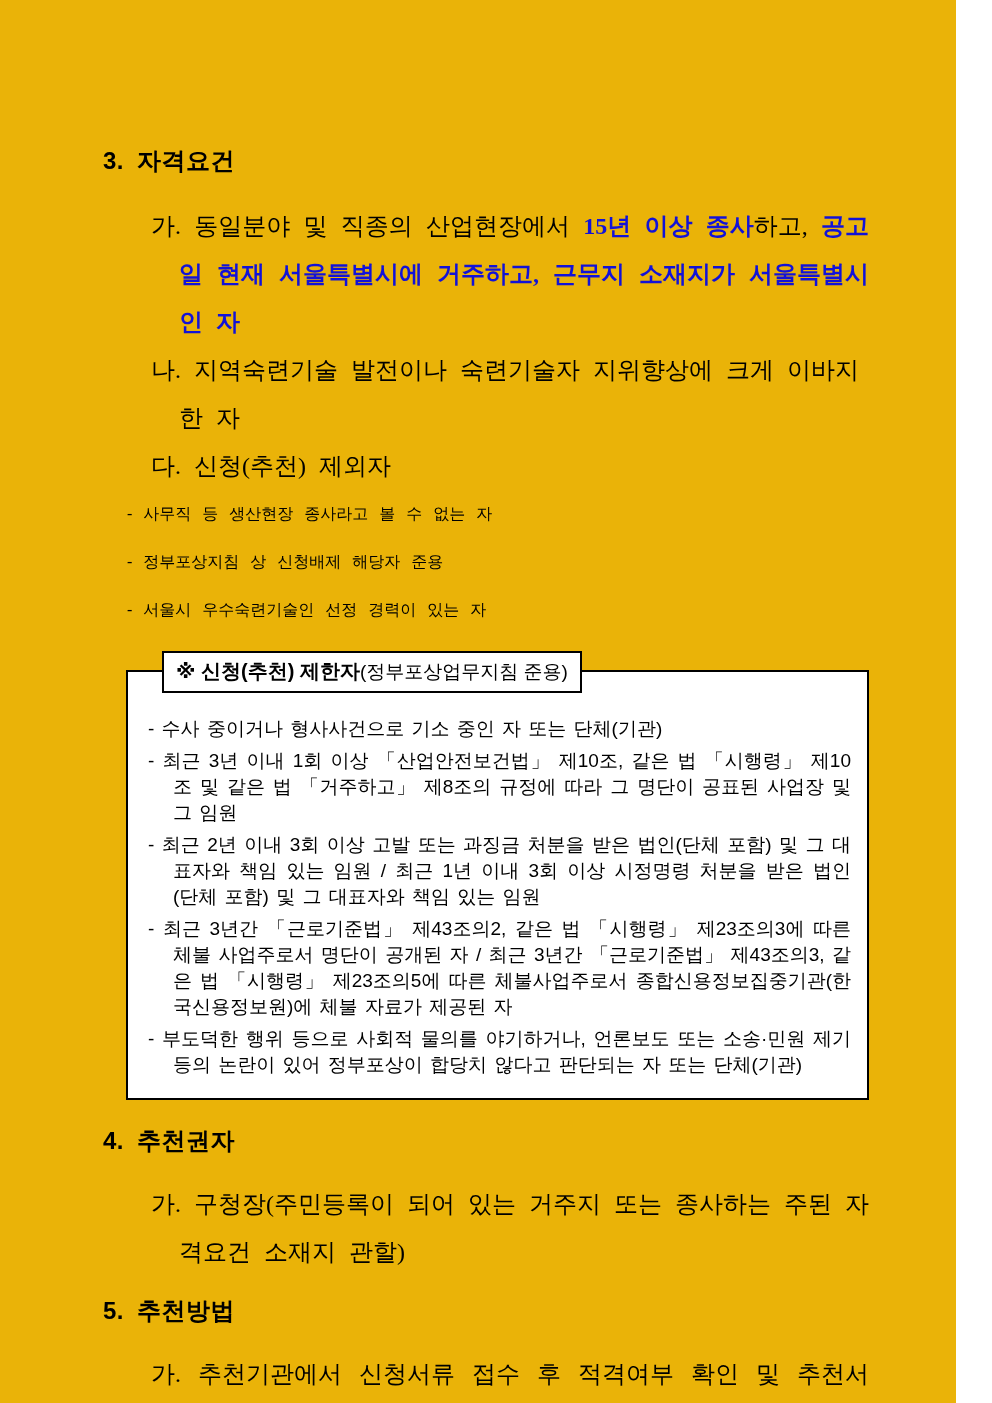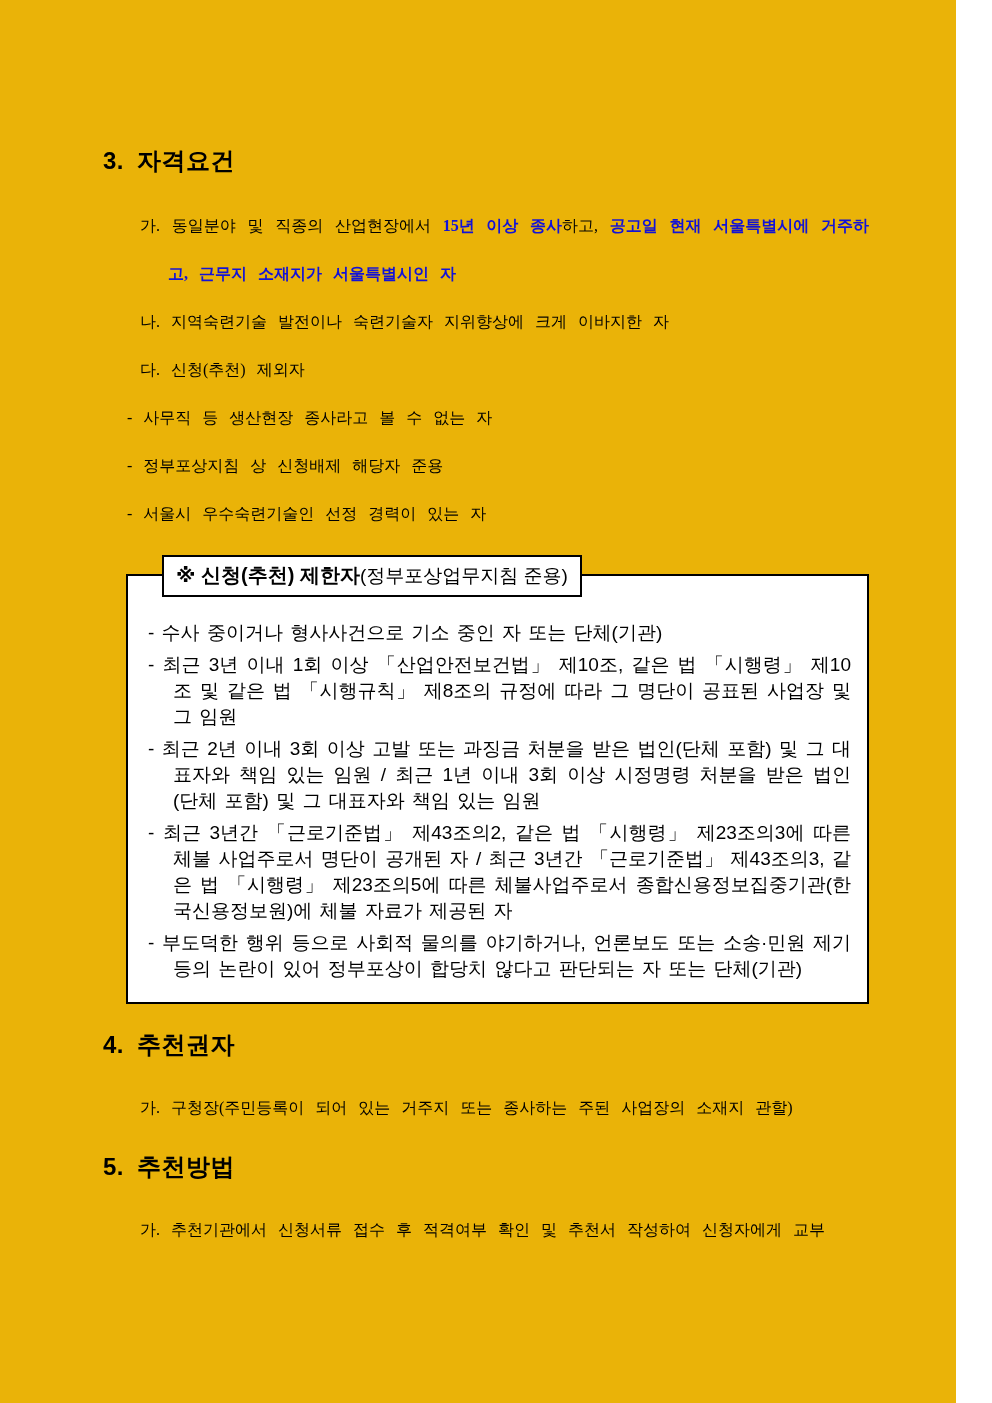--- a/index.html
+++ b/index.html
@@ -15,24 +15,24 @@
   .sec-heading{
     font-family:"Liberation Sans","DejaVu Sans",sans-serif;
     font-weight:bold;
     font-size:24px;
     line-height:30px;
     margin:0 0 26px 0;
     letter-spacing:0.5px;
   }
   .sec-heading .num{margin-right:13px;}
   .body-item{
-    font-size:16px;
+    font-size:24px;
     line-height:48px;
     word-spacing:7px;
-    margin:0 0 0 37px;
+    margin:0 0 0 48px;
     padding-left:28px;
     text-indent:-28px;
     text-align:justify;
   }
   .body-item.single{text-align:left;}
   .dash-item{
     font-size:16px;
     line-height:48px;
     word-spacing:7px;
     margin-left:24px;
@@ -91,31 +91,31 @@
 
   <div class="dash-item">- 사무직 등 생산현장 종사라고 볼 수 없는 자</div>
   <div class="dash-item">- 정부포상지침 상 신청배제 해당자 준용</div>
   <div class="dash-item">- 서울시 우수숙련기술인 선정 경력이 있는 자</div>
 
   <div class="callout">
     <div class="callout-title">
       <span class="t-bold">※ 신청(추천) 제한자</span><span>(정부포상업무지침 준용)</span>
     </div>
     <div class="box-item">- 수사 중이거나 형사사건으로 기소 중인 자 또는 단체(기관)</div>
-    <div class="box-item">- 최근 3년 이내 1회 이상 「산업안전보건법」 제10조, 같은 법 「시행령」 제10조 및 같은 법 「시행규칙」 제8조의 규정에 따라 그 명단이 공표된 사업장 및 그 임원</div>
+    <div class="box-item">- 최근 3년 이내 1회 이상 「산업안전보건법」 제10조, 같은 법 「시행령」 제10조 및 같은 법 「거주하고」 제8조의 규정에 따라 그 명단이 공표된 사업장 및 그 임원</div>
     <div class="box-item">- 최근 2년 이내 3회 이상 고발 또는 과징금 처분을 받은 법인(단체 포함) 및 그 대표자와 책임 있는 임원 / 최근 1년 이내 3회 이상 시정명령 처분을 받은 법인(단체 포함) 및 그 대표자와 책임 있는 임원</div>
     <div class="box-item">- 최근 3년간 「근로기준법」 제43조의2, 같은 법 「시행령」 제23조의3에 따른 체불 사업주로서 명단이 공개된 자 / 최근 3년간 「근로기준법」 제43조의3, 같은 법 「시행령」 제23조의5에 따른 체불사업주로서 종합신용정보집중기관(한국신용정보원)에 체불 자료가 제공된 자</div>
     <div class="box-item">- 부도덕한 행위 등으로 사회적 물의를 야기하거나, 언론보도 또는 소송·민원 제기 등의 논란이 있어 정부포상이 합당치 않다고 판단되는 자 또는 단체(기관)</div>
   </div>
 
   <h2 class="sec-heading mt-sec mb-items">
     <span class="num">4.</span><span>추천권자</span>
   </h2>
 
-  <div class="body-item">가. 구청장(주민등록이 되어 있는 거주지 또는 종사하는 주된 사업장의 소재지 관할)</div>
+  <div class="body-item">가. 구청장(주민등록이 되어 있는 거주지 또는 종사하는 주된 자격요건 소재지 관할)</div>
 
   <h2 class="sec-heading mt-sec mb-items" style="margin-top:20px;">
     <span class="num">5.</span><span>추천방법</span>
   </h2>
 
   <div class="body-item">가. 추천기관에서 신청서류 접수 후 적격여부 확인 및 추천서 작성하여 신청자에게 교부</div>
 
 </div>
 
 </body></html>

